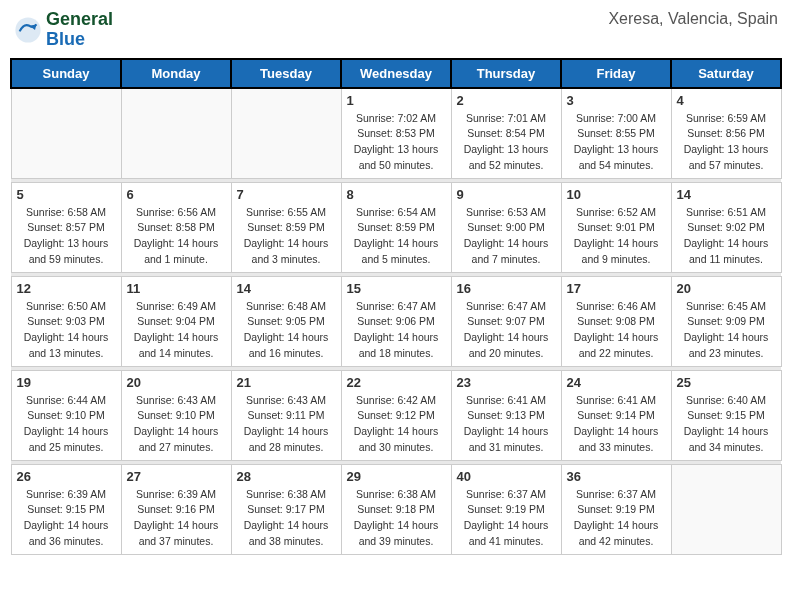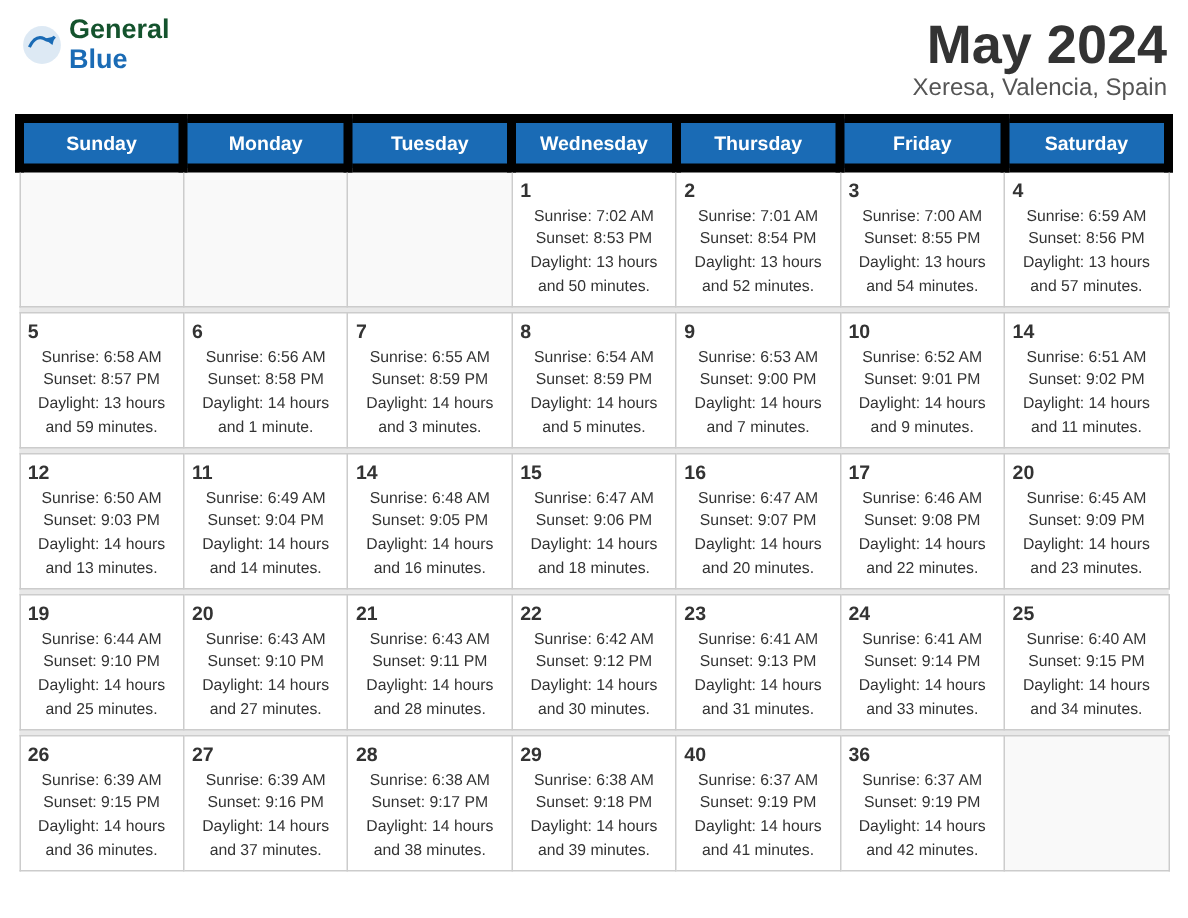--- a/index.html
+++ b/index.html
@@ -60,21 +60,21 @@
       border-collapse: collapse;
       font-size: 11px;
     }
     .calendar th {
       background-color: #1a6bb5;
       color: white;
       text-align: center;
       padding: 6px 4px;
       font-size: 13px;
       font-weight: bold;
-      border: 6px solid #000000;
+      border: 2px solid #000000;
     }
     .calendar td {
       border: 1px solid #ccc;
       vertical-align: top;
       padding: 4px 5px;
       width: calc(100% / 7);
       min-height: 85px;
       background: #fff;
     }
     .calendar td.empty {
@@ -109,21 +109,20 @@
       <circle cx="20" cy="20" r="18" fill="#1a6bb5" opacity="0.15"></circle>
       <path d="M8 22 Q14 10 22 14 Q28 18 32 12" stroke="#1a6bb5" stroke-width="3" fill="none"></path>
       <path d="M22 14 L32 12 L30 20" fill="#1a6bb5"></path>
     </svg>
     <div class="logo-text">
       <span class="logo-general">General</span>
       <span class="logo-blue">Blue</span>
     </div>
   </div>
   <div class="title-section">
-    <div class="month-year">May 2024</div>
     <div class="location">Xeresa, Valencia, Spain</div>
   </div>
 </div>
 
 <table class="calendar">
   <thead>
     <tr>
     <th>Sunday</th>
         <th>Monday</th>
         <th>Tuesday</th>

